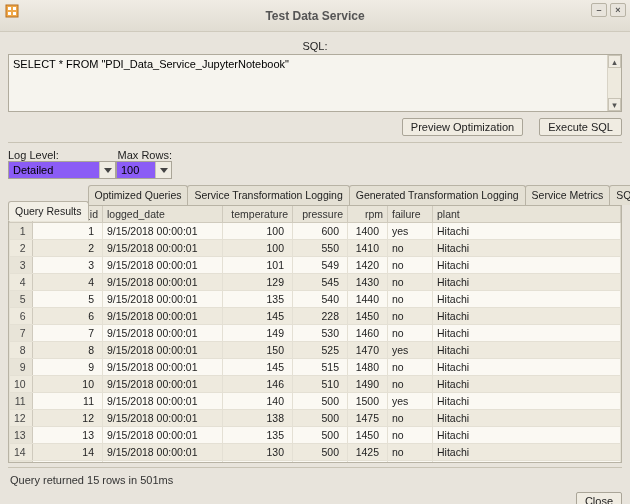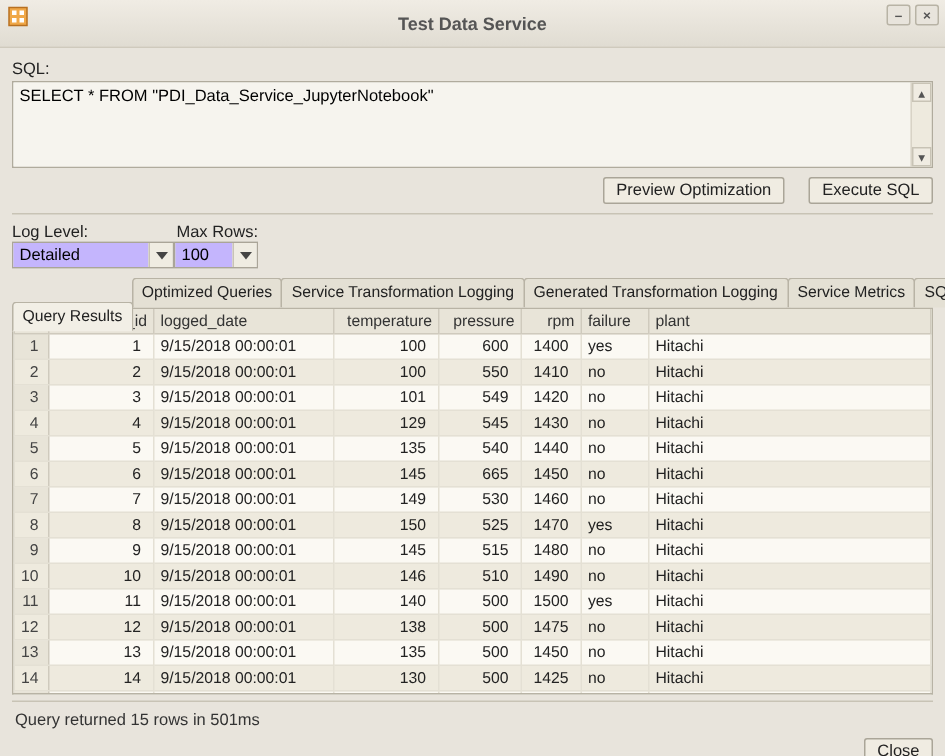--- a/index.html
+++ b/index.html
@@ -37,21 +37,21 @@
     width: 16px; height: 14px;
     background: #e8e4dc;
     border: 1px solid #b8b3a5;
     border-radius: 2px;
     font-size: 9px; line-height: 12px;
     text-align: center;
     color: #555;
     cursor: default;
   }
   .container { padding: 6px 8px 4px; display: flex; flex-direction: column; height: calc(504px - 22px); }
-  .sql-label { margin: 2px 0; }
+  .sql-label { margin: 2px 0; text-align: center; }
   .sql-wrap {
     position: relative;
     border: 1px solid #b0ab9d;
     background: #f6f4ee;
     height: 58px;
     display: flex;
   }
   .sql-text {
     flex: 1;
     border: none; resize: none;
@@ -94,21 +94,21 @@
   }
   .combo {
     display: inline-flex;
     border: 1px solid #aaa598;
     background: #fff;
     height: 18px;
     align-items: stretch;
   }
   .combo input {
     border: none; outline: none; padding: 0 4px; font-size: 11px;
-    width: 90px; background: #c4b5fd;
+    width: 90px; background: #8b5cf6;
   }
   .combo.small input { width: 38px; }
   .combo .arrow {
     width: 16px;
     border-left: 1px solid #c8c3b5;
     background: #efece2;
     display: flex; align-items: center; justify-content: center;
   }
   .tabs {
     margin-top: 6px;
@@ -313,21 +313,21 @@
             <td class="num">540</td>
             <td class="num">1440</td>
             <td>no</td>
             <td>Hitachi</td>
           </tr>
           <tr class="alt">
             <td class="rownum">6</td>
             <td class="num">6</td>
             <td>9/15/2018 00:00:01</td>
             <td class="num">145</td>
-            <td class="num">665</td>
+            <td class="num">228</td>
             <td class="num">1450</td>
             <td>no</td>
             <td>Hitachi</td>
           </tr>
           <tr>
             <td class="rownum">7</td>
             <td class="num">7</td>
             <td>9/15/2018 00:00:01</td>
             <td class="num">149</td>
             <td class="num">530</td>

